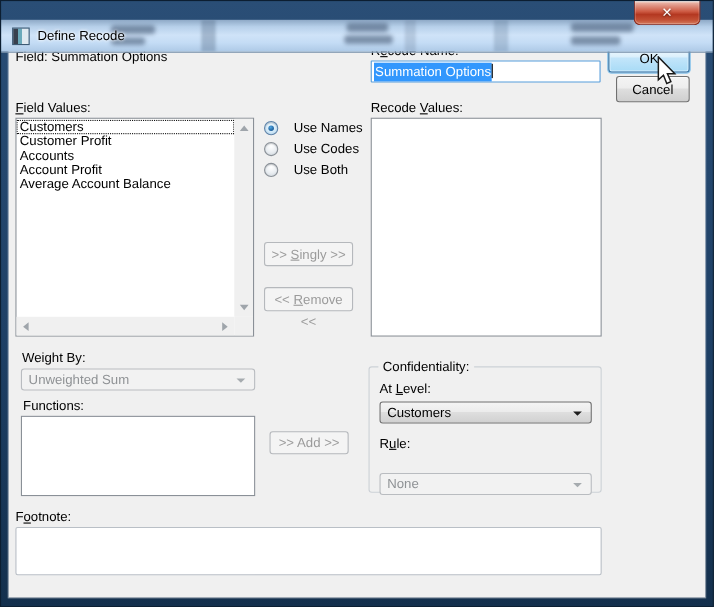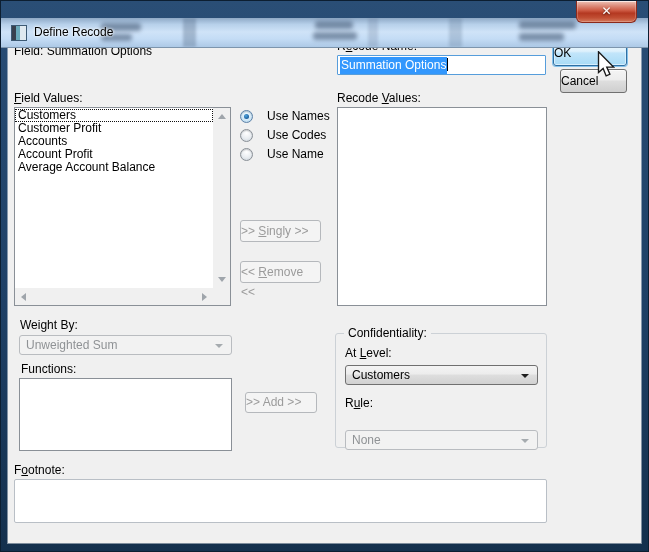--- a/index.html
+++ b/index.html
@@ -38,21 +38,21 @@
   }
   .client *{box-sizing:border-box}
   .lbl{position:absolute;white-space:nowrap}
   .mn{text-decoration:underline}
   
   .textbox{position:absolute;background:#fff;border:1px solid #b9bfc6;border-radius:1px}
   .textbox.focused{border-color:#569ddb}
   .sel-text{background:#3297fd;color:#fff;padding:1px 1px 2px 1px}
   .caret{display:inline-block;width:1px;height:13px;background:#000;vertical-align:-2px}
   
-  .btn{position:absolute;border-radius:3px;cursor:default}
+  .btn{position:absolute;text-align:center;border-radius:3px;cursor:default}
   .btn-normal{
     border:1px solid #707070;
     background:linear-gradient(180deg,#f4f4f4 0,#ededed 45%,#dedede 50%,#cfcfcf 100%);
     box-shadow:inset 0 1px 0 #fbfbfb;
   }
   .btn-default-focus{
     border:1px solid #2f6fa3;
     background:linear-gradient(180deg,#eff8fe 0,#def1fc 40%,#c2e5fa 48%,#a8dbf6 100%);
     box-shadow:0 0 0 1px #86c2ea,inset 0 0 0 1px #d7effd;
   }
@@ -152,21 +152,21 @@
   <div class="radio-row" style="top:78px">
     <div class="radio sel"></div>
     <span>Use Names</span>
   </div>
   <div class="radio-row" style="top:97px">
     <div class="radio"></div>
     <span>Use Codes</span>
   </div>
   <div class="radio-row" style="top:116px">
     <div class="radio"></div>
-    <span>Use Name</span>
+    <span>Use Both</span>
   </div>
 
   <div class="btn btn-disabled" style="left:232px;top:190px;width:81px;height:22px;line-height:20px"><span>&gt;&gt; </span><span class="mn">S</span><span>ingly &gt;&gt;</span></div>
   <div class="btn btn-disabled" style="left:232px;top:231px;width:81px;height:22px;line-height:20px"><span>&lt;&lt; </span><span class="mn">R</span><span>emove &lt;&lt;</span></div>
 
   <div class="lbl" style="left:329px;top:61px"><span>Recode </span><span class="mn">V</span><span>alues:</span></div>
   <div class="listbox" style="left:329px;top:77px;width:210px;height:199px"></div>
 
   <div class="lbl" style="left:12px;top:288px">Weight By:</div>
   <div class="combo combo-disabled" style="left:11px;top:305px;width:213px">

